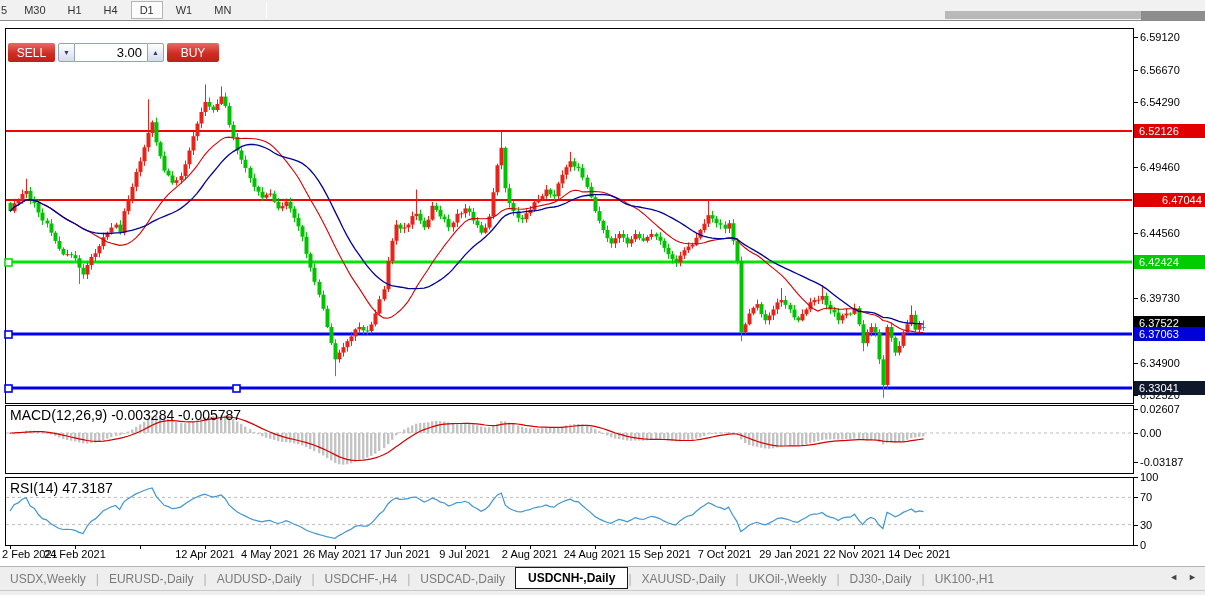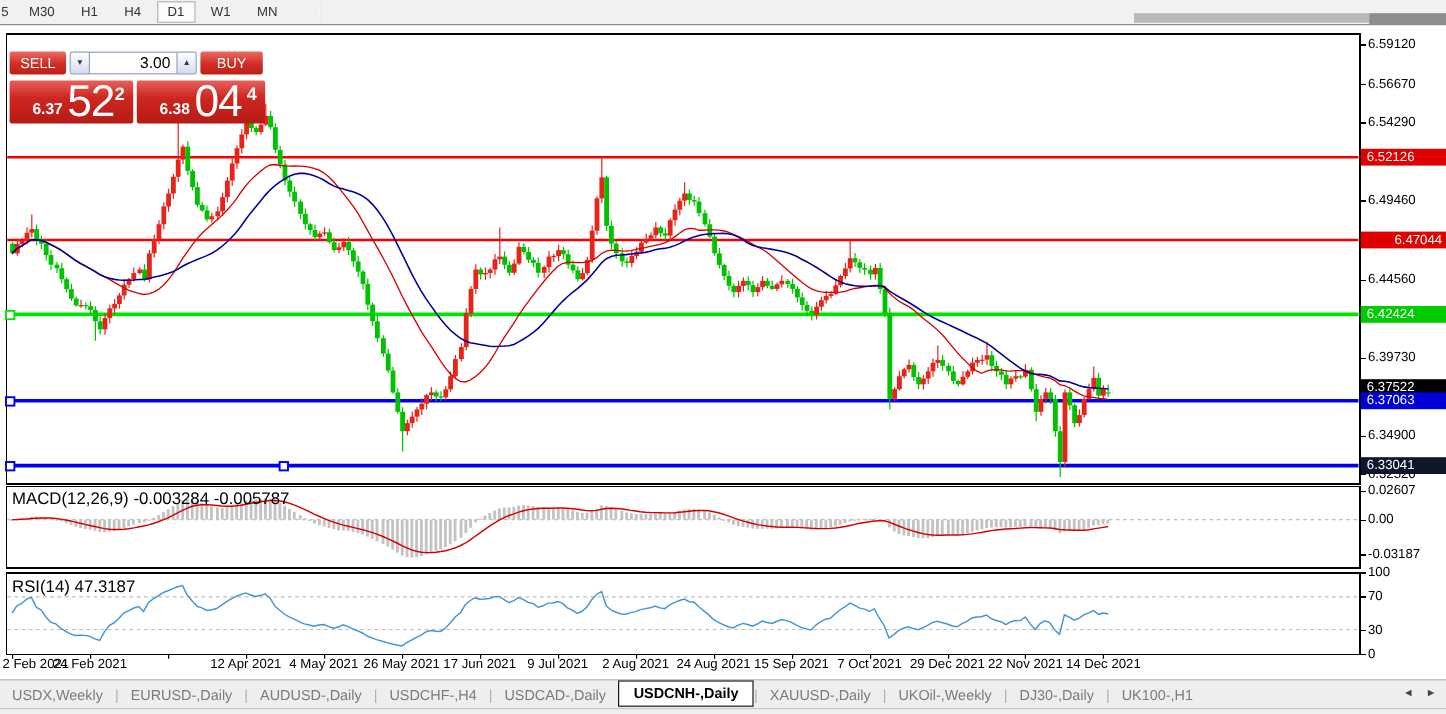--- a/index.html
+++ b/index.html
@@ -861,44 +861,32 @@
         <div class="xdate" style="top: 526px; left: 139.92px; transform: translateX(-50%); margin-top: 28px;">18 Mar 2021</div>
         <div class="xdate" style="top: 526px; left: 204.88px; transform: translateX(-50%);">12 Apr 2021</div>
         <div class="xdate" style="top: 526px; left: 269.84px; transform: translateX(-50%);">4 May 2021</div>
         <div class="xdate" style="top: 526px; left: 334.8px; transform: translateX(-50%);">26 May 2021</div>
         <div class="xdate" style="top: 526px; left: 399.76px; transform: translateX(-50%);">17 Jun 2021</div>
         <div class="xdate" style="top: 526px; left: 464.72px; transform: translateX(-50%);">9 Jul 2021</div>
         <div class="xdate" style="top: 526px; left: 529.68px; transform: translateX(-50%);">2 Aug 2021</div>
         <div class="xdate" style="top: 526px; left: 594.64px; transform: translateX(-50%);">24 Aug 2021</div>
         <div class="xdate" style="top: 526px; left: 659.6px; transform: translateX(-50%);">15 Sep 2021</div>
         <div class="xdate" style="top: 526px; left: 724.56px; transform: translateX(-50%);">7 Oct 2021</div>
-        <div class="xdate" style="top: 526px; left: 789.52px; transform: translateX(-50%);">29 Dec 2021</div>
+        <div class="xdate" style="top: 526px; left: 789.52px; transform: translateX(-50%);">29 Jan 2021</div>
         <div class="xdate" style="top: 526px; left: 854.48px; transform: translateX(-50%);">22 Nov 2021</div>
         <div class="xdate" style="top: 526px; left: 919.44px; transform: translateX(-50%);">14 Dec 2021</div>
       </div>
 
     <div id="tpanel">
       <div class="tp-row1">
         <button class="tp-btn tp-sell">SELL</button>
         <button class="spin dn">▼</button>
         <input id="vol" value="3.00" style="">
         <button class="spin up">▲</button>
         <button class="tp-btn tp-buy">BUY</button>
-      </div>
-      <div class="tp-row2">
-        <div class="pricebox">
-          <span class="pb-small">6.37</span>
-          <span class="pb-big">52</span>
-          <span class="pb-sup">2</span>
-        </div>
-        <div class="pricebox right">
-          <span class="pb-small">6.38</span>
-          <span class="pb-big">04</span>
-          <span class="pb-sup">4</span>
-        </div>
       </div>
     </div>
   </div>
 
   <div id="tabbar">
     <div id="tabs" style="display:flex;align-items:center;">
         <span class="tab">USDX,Weekly</span>
         <span class="tabsep">|</span>
         <span class="tab">EURUSD-,Daily</span>
         <span class="tabsep">|</span>

